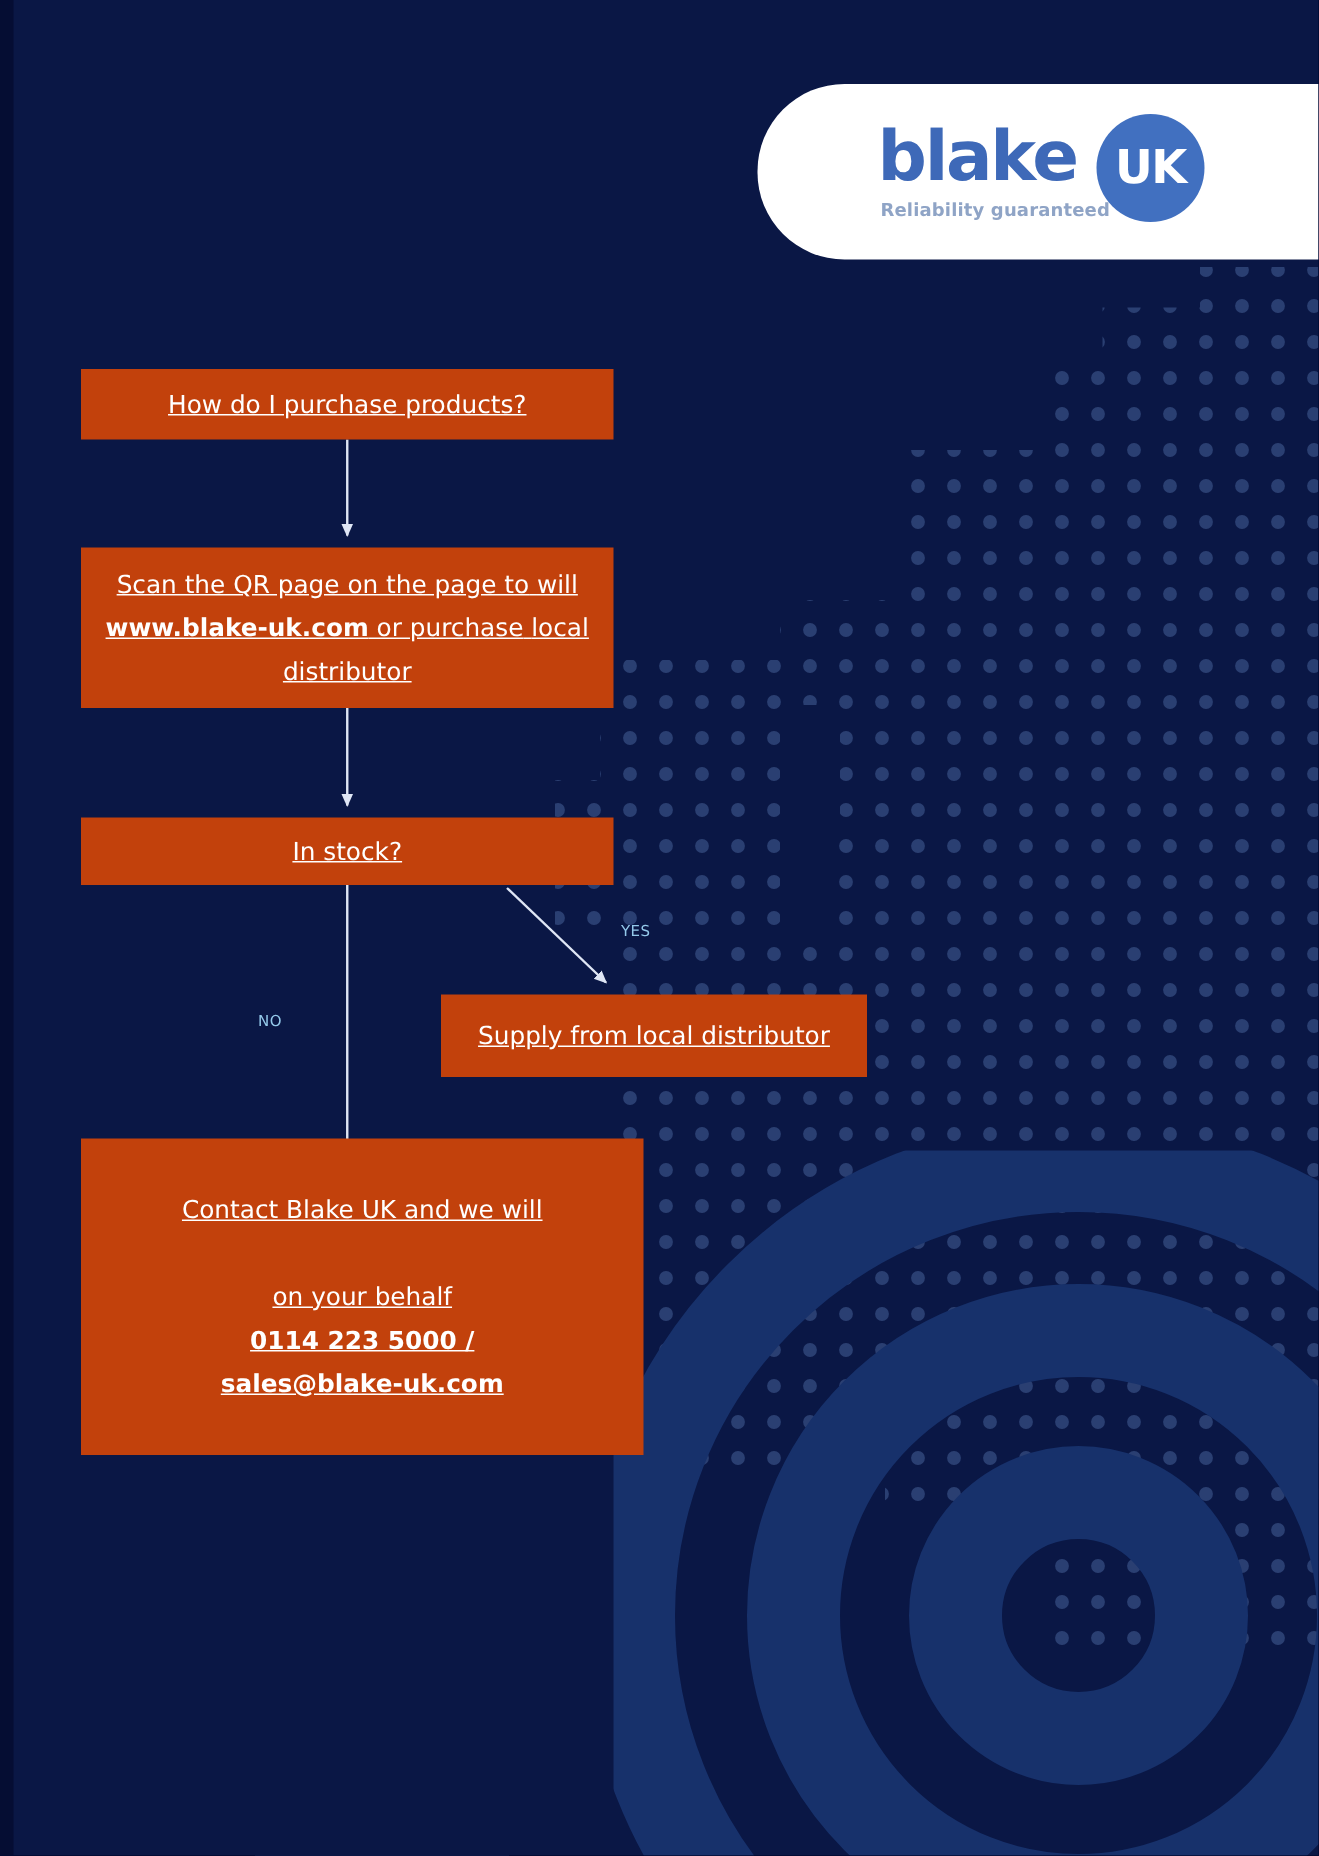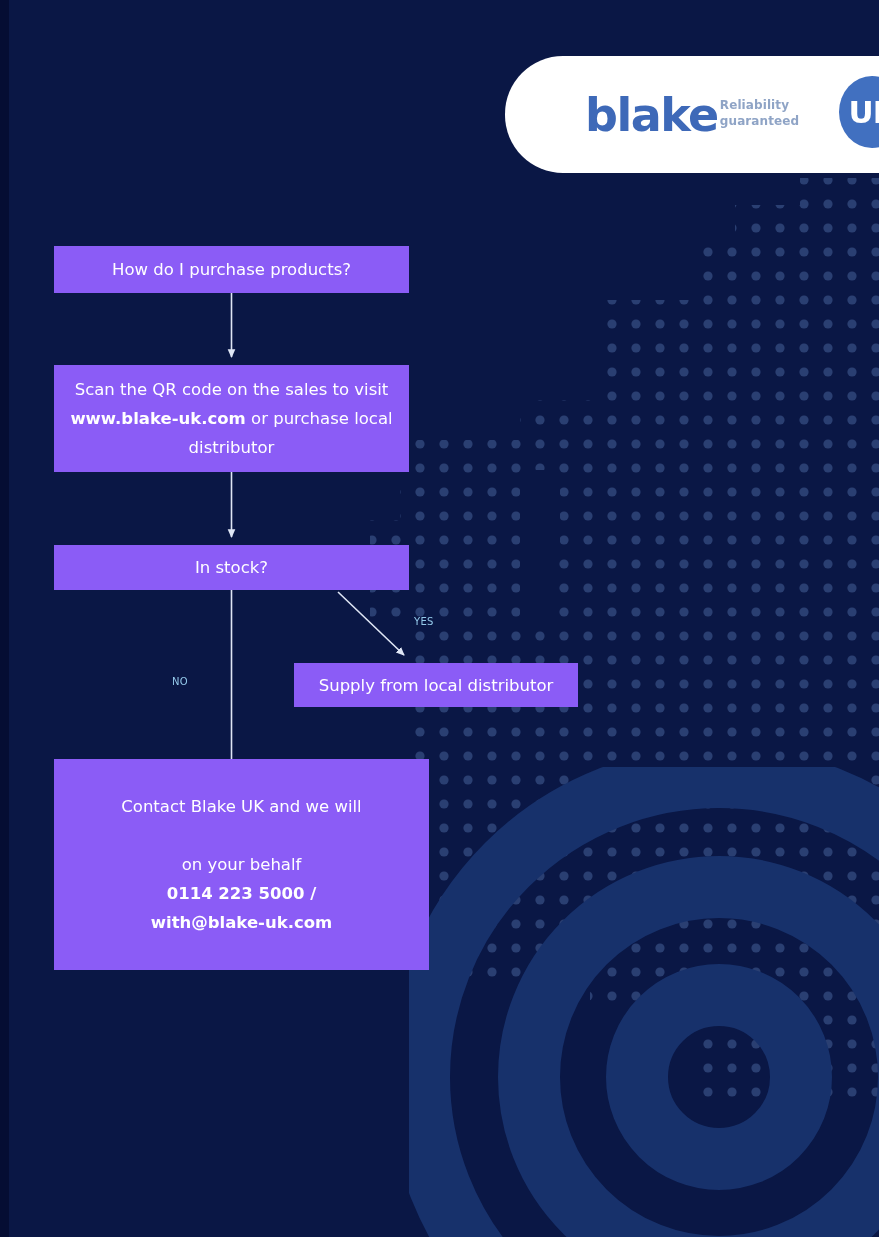--- a/index.html
+++ b/index.html
@@ -73,21 +73,21 @@
 
   .logo-inner {
     position: relative;
     margin-left: 80px;
     display: flex;
     align-items: center;
   }
 
   .wordmark-block {
     display: flex;
-    flex-direction: row;
+    flex-direction: column;
     align-items: flex-start;
   }
 
   .wordmark {
     font-family: "DejaVu Sans", sans-serif;
     font-weight: bold;
     font-size: 46px;
     line-height: 46px;
     letter-spacing: -1.5px;
     color: #3e69b8;
@@ -126,36 +126,37 @@
 
   
   .flow {
     position: absolute;
     inset: 0;
     z-index: 5;
   }
 
   .node {
     position: absolute;
-    background: #8b5cf6;
+    background: #c2410c;
     color: #ffffff;
     display: flex;
     align-items: center;
     justify-content: center;
     text-align: center;
     font-family: "DejaVu Sans", sans-serif;
     font-size: 16.5px;
     line-height: 29px;
     padding: 6px 14px;
+    text-decoration: underline;
   }
 
   #node-question   { left: 54px;  top: 246px; width: 355px; height: 47px; }
   #node-scan       { left: 54px;  top: 365px; width: 355px; height: 107px; }
   #node-instock    { left: 54px;  top: 545px; width: 355px; height: 45px; }
-  #node-supply     { left: 294px; top: 663px; width: 284px; height: 44px; text-align: right; }
+  #node-supply     { left: 294px; top: 663px; width: 284px; height: 55px; text-align: right; }
   #node-contact    { left: 54px;  top: 759px; width: 375px; height: 211px; }
 
   .node .strong { font-weight: bold; }
 
   #node-contact .node-text { line-height: 29px; }
 
   .edge-label {
     position: absolute;
     font-family: "DejaVu Sans", sans-serif;
     font-size: 10px;
@@ -238,41 +239,41 @@
   </svg>
 
   <div class="flow">
 
     <div class="node" id="node-question">
       <span class="node-text">How do I purchase products?</span>
     </div>
 
     <div class="node" id="node-scan">
       <span class="node-text">
-        <span>Scan the QR code on the sales to</span>
-        <span>visit </span><span class="strong">www.blake-uk.com</span><span> or purchase</span>
+        <span>Scan the QR page on the page to</span>
+        <span>will </span><span class="strong">www.blake-uk.com</span><span> or purchase</span>
         <span>local distributor</span>
       </span>
     </div>
 
     <div class="node" id="node-instock">
       <span class="node-text">In stock?</span>
     </div>
 
     <div class="node" id="node-supply">
       <span class="node-text">Supply from local distributor</span>
     </div>
 
     <div class="node" id="node-contact">
       <span class="node-text">
         <span>Contact Blake UK and we will</span><br>
         <br>
         <span>on your behalf</span><br>
         <span class="strong">0114 223 5000 /</span><br>
-        <span class="strong">with@blake-uk.com</span>
+        <span class="strong">sales@blake-uk.com</span>
       </span>
     </div>
 
     <div class="edge-label" id="label-yes">YES</div>
     <div class="edge-label" id="label-no">NO</div>
 
   </div>
 
 </div>
 

